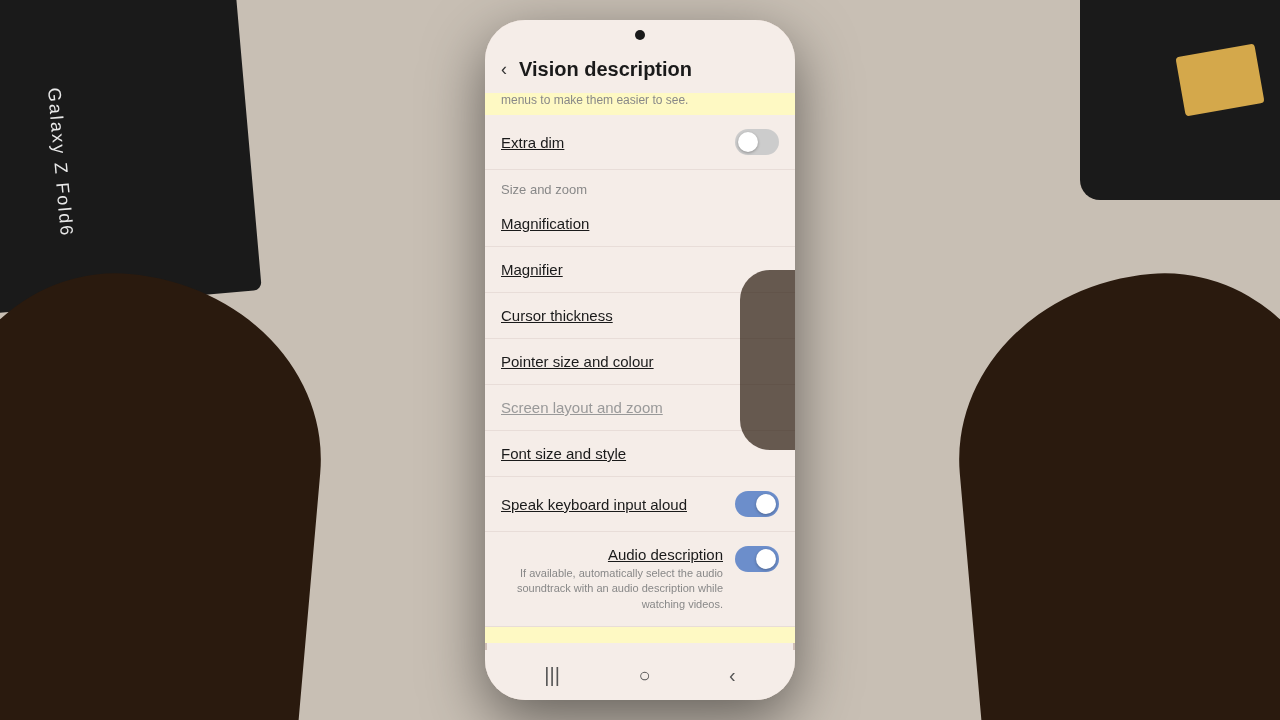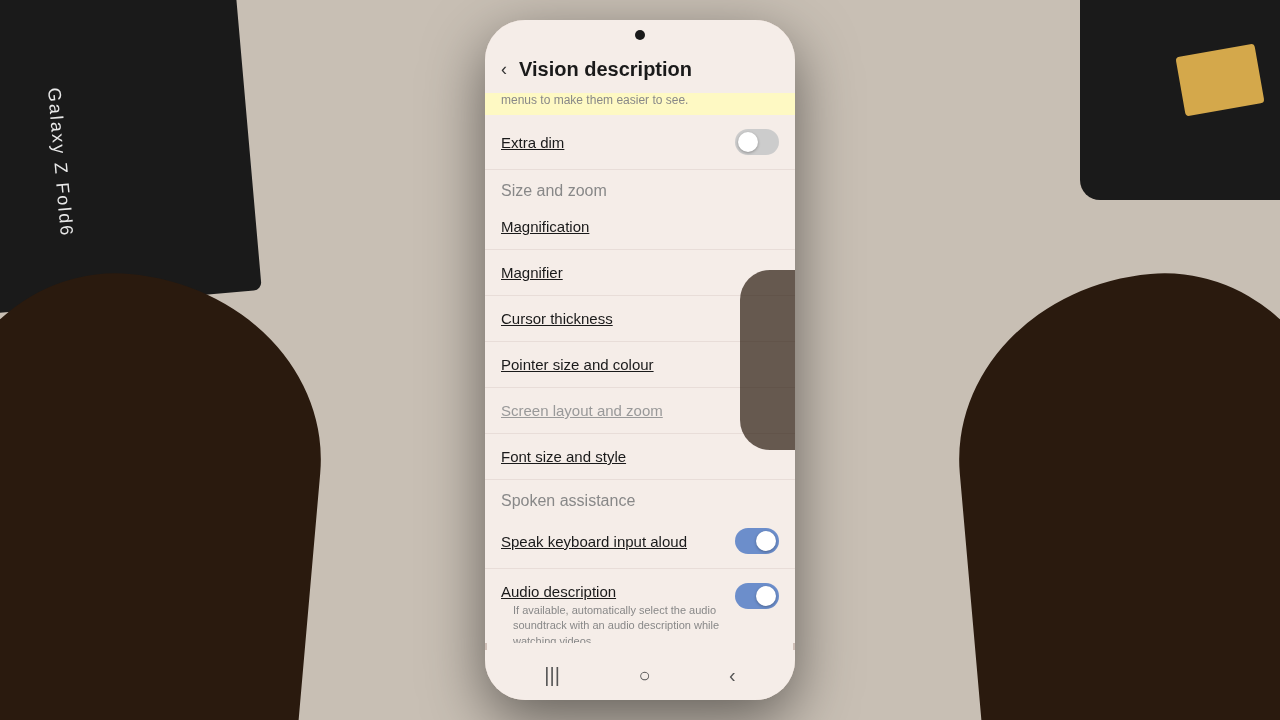--- a/index.html
+++ b/index.html
@@ -174,21 +174,21 @@
       text-decoration: underline;
     }
 
     .setting-label.dimmed {
       color: #999;
     }
 
     
     .section-header {
       padding: 12px 16px 4px;
-      font-size: 16px;
+      font-size: 13px;
       color: #888;
       font-weight: 500;
       background: #f5ede8;
     }
 
     
     .toggle {
       width: 44px;
       height: 26px;
       border-radius: 13px;
@@ -220,20 +220,21 @@
       left: 3px;
     }
 
     .toggle.on .toggle-knob {
       left: 21px;
     }
 
     
     .setting-item.with-desc {
       align-items: flex-start;
+      text-align: right;
     }
 
     .setting-content {
       flex: 1;
       padding-right: 12px;
     }
 
     .setting-desc {
       font-size: 11px;
       color: #888;
@@ -331,21 +332,20 @@
     </div>
 
     <div class="setting-item">
       <span class="setting-label dimmed">Screen layout and zoom</span>
     </div>
 
     <div class="setting-item">
       <span class="setting-label">Font size and style</span>
     </div>
 
-    <div class="section-header">Spoken assistance</div>
 
     <div class="setting-item">
       <span class="setting-label">Speak keyboard input aloud</span>
       <div class="toggle on">
         <div class="toggle-knob"></div>
       </div>
     </div>
 
     <div class="setting-item with-desc">
       <div class="setting-content">

